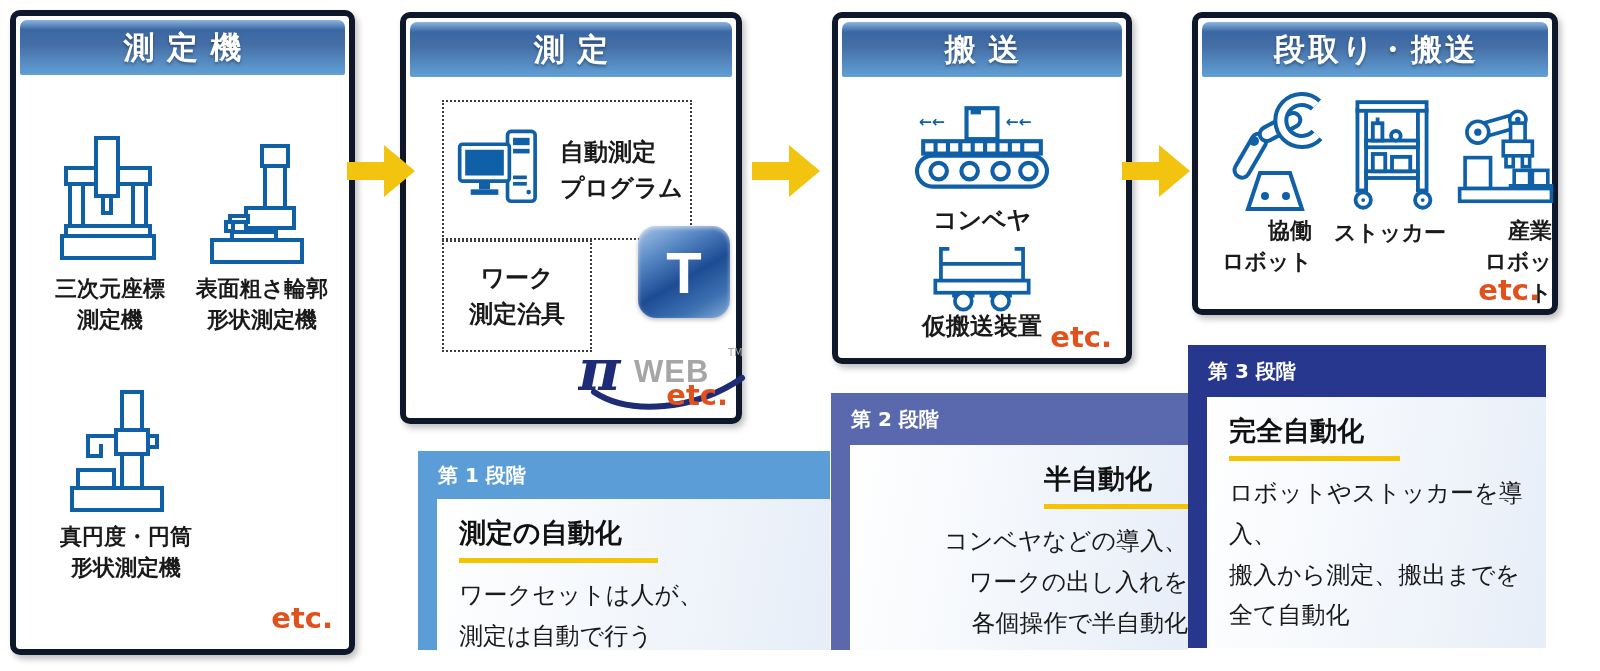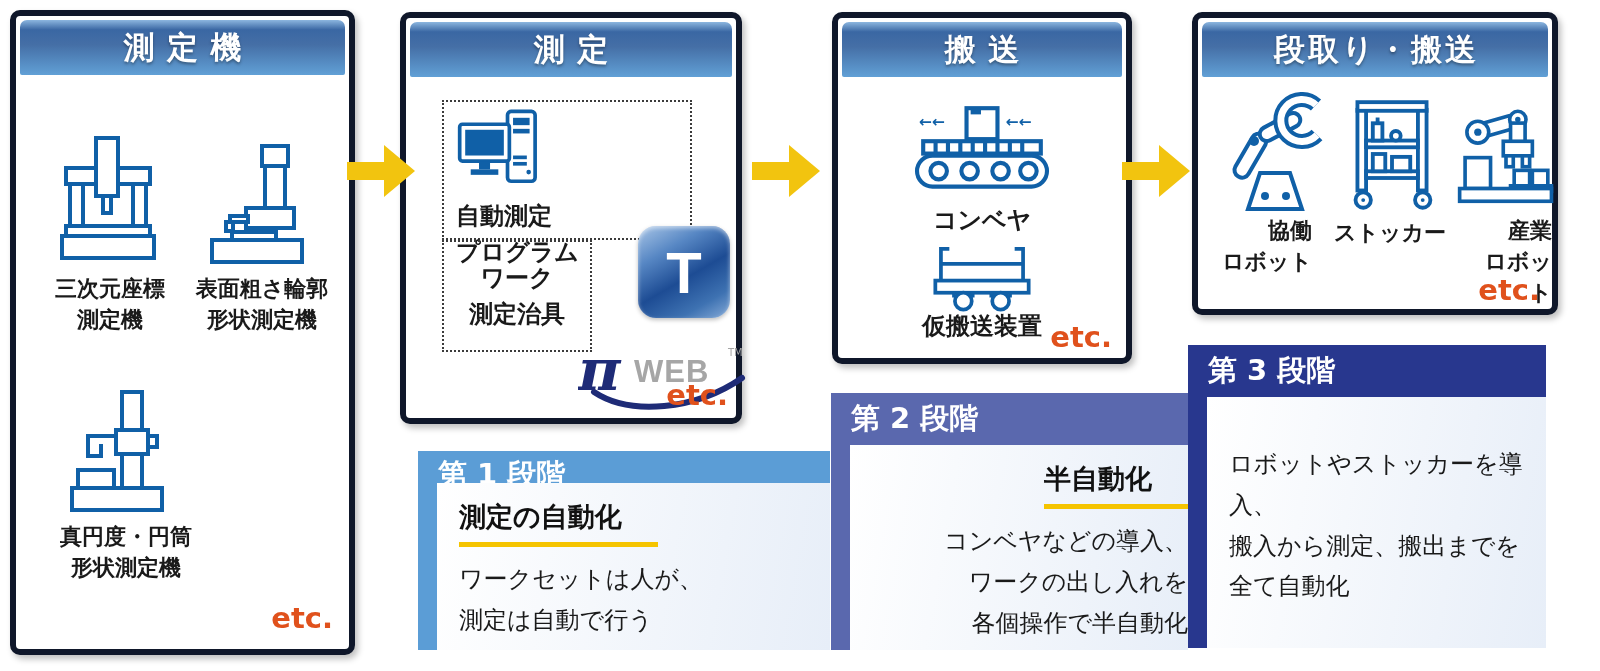--- a/index.html
+++ b/index.html
@@ -24,21 +24,21 @@
   .abs{position:absolute;}
   .mlabel{font-size:22px;font-weight:bold;line-height:1.4;white-space:pre-line;text-align:center;}
   .mlabel.left{text-align:right;}
   .etc{position:absolute;color:#e0511c;font-weight:bold;font-size:29px;line-height:1;}
 
   svg .st{stroke:#1060a7;stroke-width:4;fill:#fff;}
   svg .stn{stroke:#1060a7;stroke-width:4;fill:none;}
   svg .fl{fill:#1060a7;stroke:none;}
 
   
-  .dotbox{position:absolute;border:2.5px dotted #3b3b3b;display:flex;flex-direction:column;}
+  .dotbox{position:absolute;border:2.5px dotted #3b3b3b;display:flex;align-items:center;}
   .dotbox .boxlabel{font-size:24px;font-weight:bold;line-height:1.5;white-space:pre-line;}
   #dotbox2{justify-content:center;text-align:center;}
 
   .tbadge{position:absolute;width:92px;height:92px;border-radius:18px;
           background:linear-gradient(150deg,#a9c6e7 0%,#5787c4 28%,#1d4c94 55%,#3e72b2 80%,#86abd8 100%);
           box-shadow:inset 0 2px 4px rgba(255,255,255,.55), 0 2px 4px rgba(0,0,0,.25);
           display:flex;align-items:center;justify-content:center;
           color:#fff;font-size:58px;font-weight:bold;font-family:"Liberation Sans",sans-serif;}
 
   
@@ -47,27 +47,27 @@
   #a1{left:347px;top:145px;}
   #a2{left:752px;top:145px;}
   #a3{left:1122px;top:145px;}
 
   
   .stage{position:absolute;}
   #s1{left:418px;top:451px;width:412px;height:199px;background:#5b9dd6;z-index:1;}
   #s2{left:831px;top:393px;width:357px;height:257px;background:#5a68ae;z-index:2;text-align:right;}
   #s3{left:1188px;top:345px;width:358px;height:303px;background:#28378e;z-index:3;}
   .stage-head{display:flex;align-items:center;padding-left:20px;color:#fff;
-              font-size:29px;font-weight:bold;}
+              font-size:20px;font-weight:bold;}
   #s1 .stage-head{height:48px;}
   #s2 .stage-head,#s3 .stage-head{height:52px;}
   .stage-body{position:absolute;left:19px;right:0;bottom:0;
               background:linear-gradient(100deg,#ffffff 0%,#e7eef8 100%);
               padding:16px 0 0 22px;box-sizing:border-box;}
-  #s1 .stage-body{top:32px;}
+  #s1 .stage-body{top:48px;}
   #s2 .stage-body,#s3 .stage-body{top:52px;}
   .sh{display:inline-block;}
   .sh-text{font-size:27px;font-weight:bold;color:#111;padding-right:36px;}
   .sh-bar{height:5px;background:#f5c400;margin-top:7px;}
   .s-desc{margin-top:12px;font-size:24px;line-height:1.7;color:#1a1a1a;white-space:pre-line;}
 </style>
 </head>
 <body>
 
 <div class="canvas">
@@ -284,20 +284,21 @@
       <div class="s-desc">コンベヤなどの導入、
 ワークの出し入れを
 各個操作で半自動化</div>
     </div>
   </div>
 
   <div class="stage" id="s3">
     <div class="stage-head">第 3 段階</div>
     <div class="stage-body">
       <div class="sh">
+        <div class="sh-text">完全自動化</div>
         <div class="sh-bar"></div>
       </div>
       <div class="s-desc">ロボットやストッカーを導入、
 搬入から測定、搬出までを
 全て自動化</div>
     </div>
   </div>
 
 </div>
 

